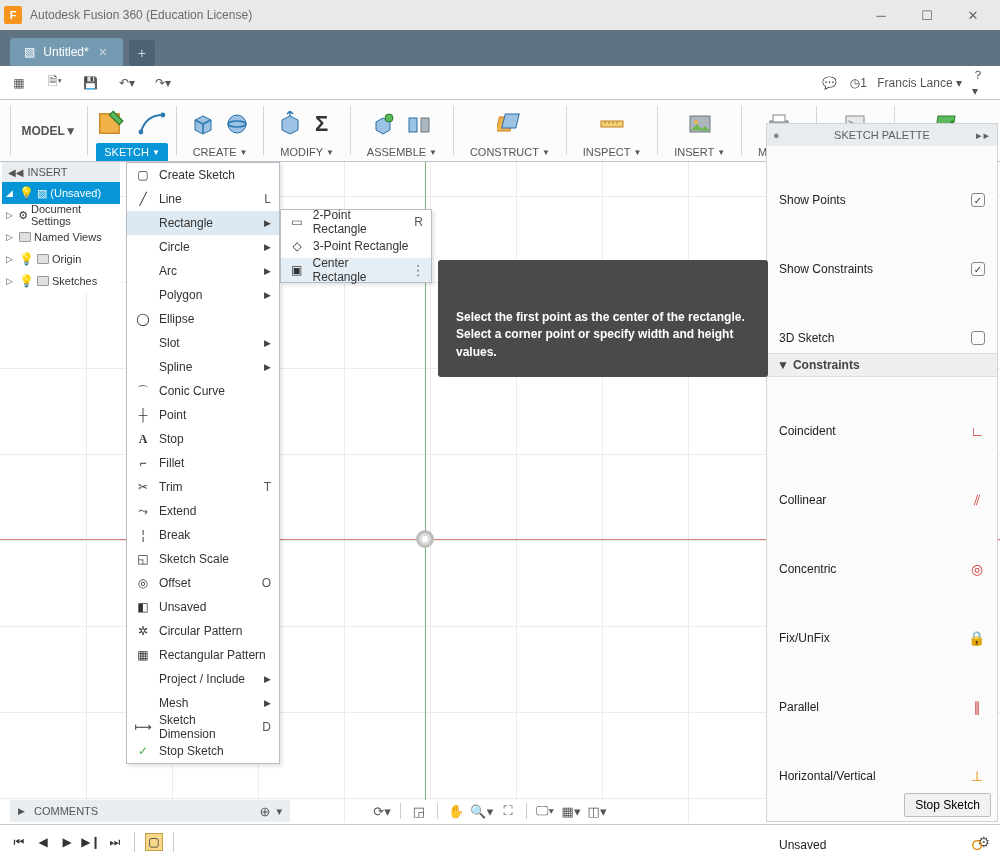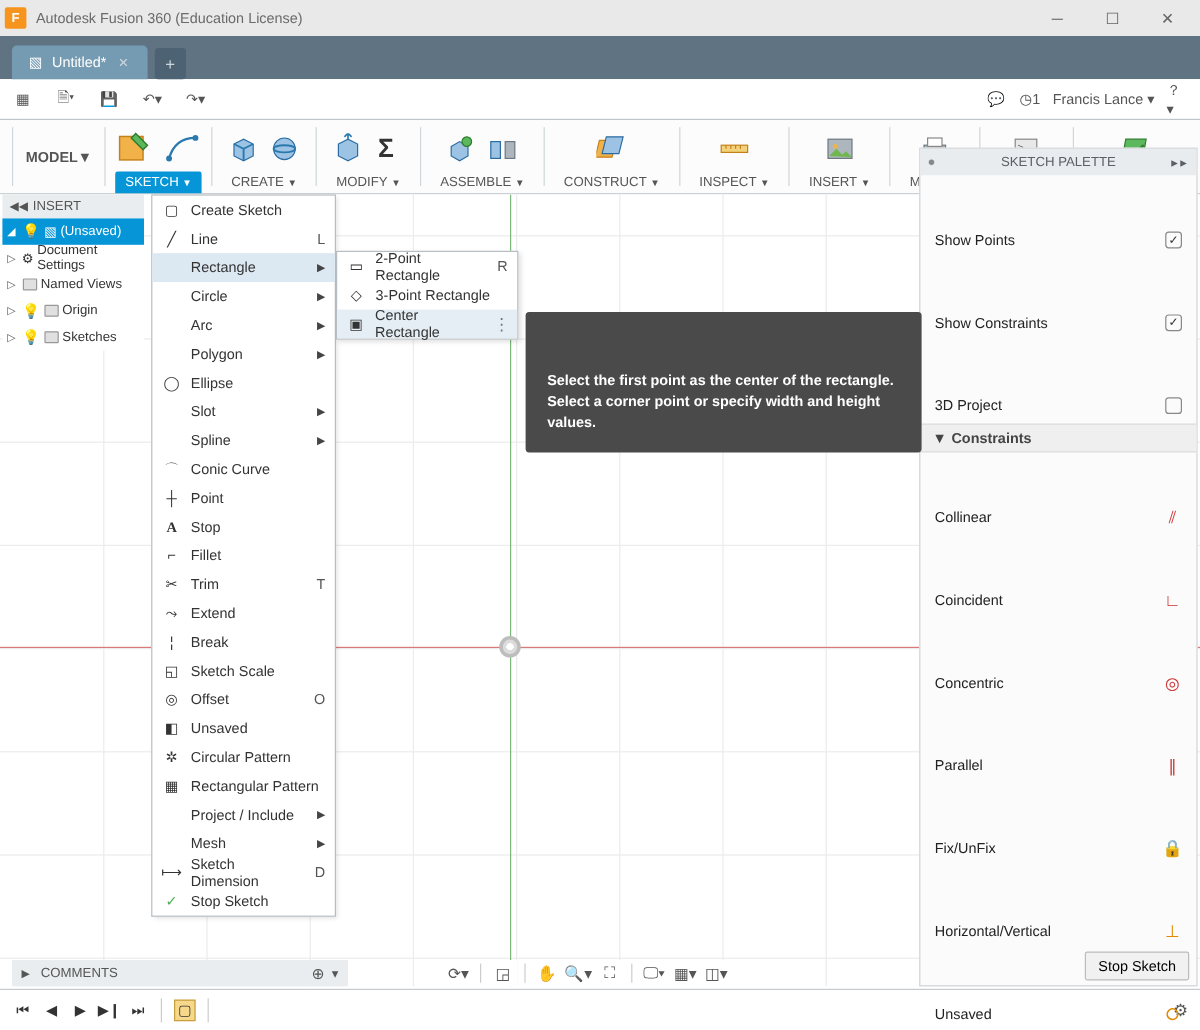--- a/index.html
+++ b/index.html
@@ -525,47 +525,47 @@
   </div>
   <div class="pal-item">
       <span class="lbl">Show Points</span>
       <span class="pal-chk">✓</span>
     </div>
   <div class="pal-item">
       <span class="lbl">Show Constraints</span>
       <span class="pal-chk">✓</span>
     </div>
   <div class="pal-item">
-      <span class="lbl">3D Project</span>
+      <span class="lbl">3D Sketch</span>
       <span class="pal-chk"></span>
     </div>
   <div class="pal-sect">
       <span>▼</span>
       <span>Constraints</span>
     </div>
   <div id="constraints-list">
       <div class="pal-item">
+        <span class="lbl">Coincident</span>
+        <span class="c-ico ">∟</span>
+      </div>
+      <div class="pal-item">
         <span class="lbl">Collinear</span>
         <span class="c-ico ">⫽</span>
       </div>
       <div class="pal-item">
-        <span class="lbl">Coincident</span>
-        <span class="c-ico ">∟</span>
-      </div>
-      <div class="pal-item">
         <span class="lbl">Concentric</span>
         <span class="c-ico ">◎</span>
       </div>
       <div class="pal-item">
+        <span class="lbl">Fix/UnFix</span>
+        <span class="c-ico org">🔒</span>
+      </div>
+      <div class="pal-item">
         <span class="lbl">Parallel</span>
         <span class="c-ico ">∥</span>
-      </div>
-      <div class="pal-item">
-        <span class="lbl">Fix/UnFix</span>
-        <span class="c-ico org">🔒</span>
       </div>
       <div class="pal-item">
         <span class="lbl">Horizontal/Vertical</span>
         <span class="c-ico org">⊥</span>
       </div>
       <div class="pal-item">
         <span class="lbl">Unsaved</span>
         <span class="c-ico org">⭘</span>
       </div>
       <div class="pal-item">

